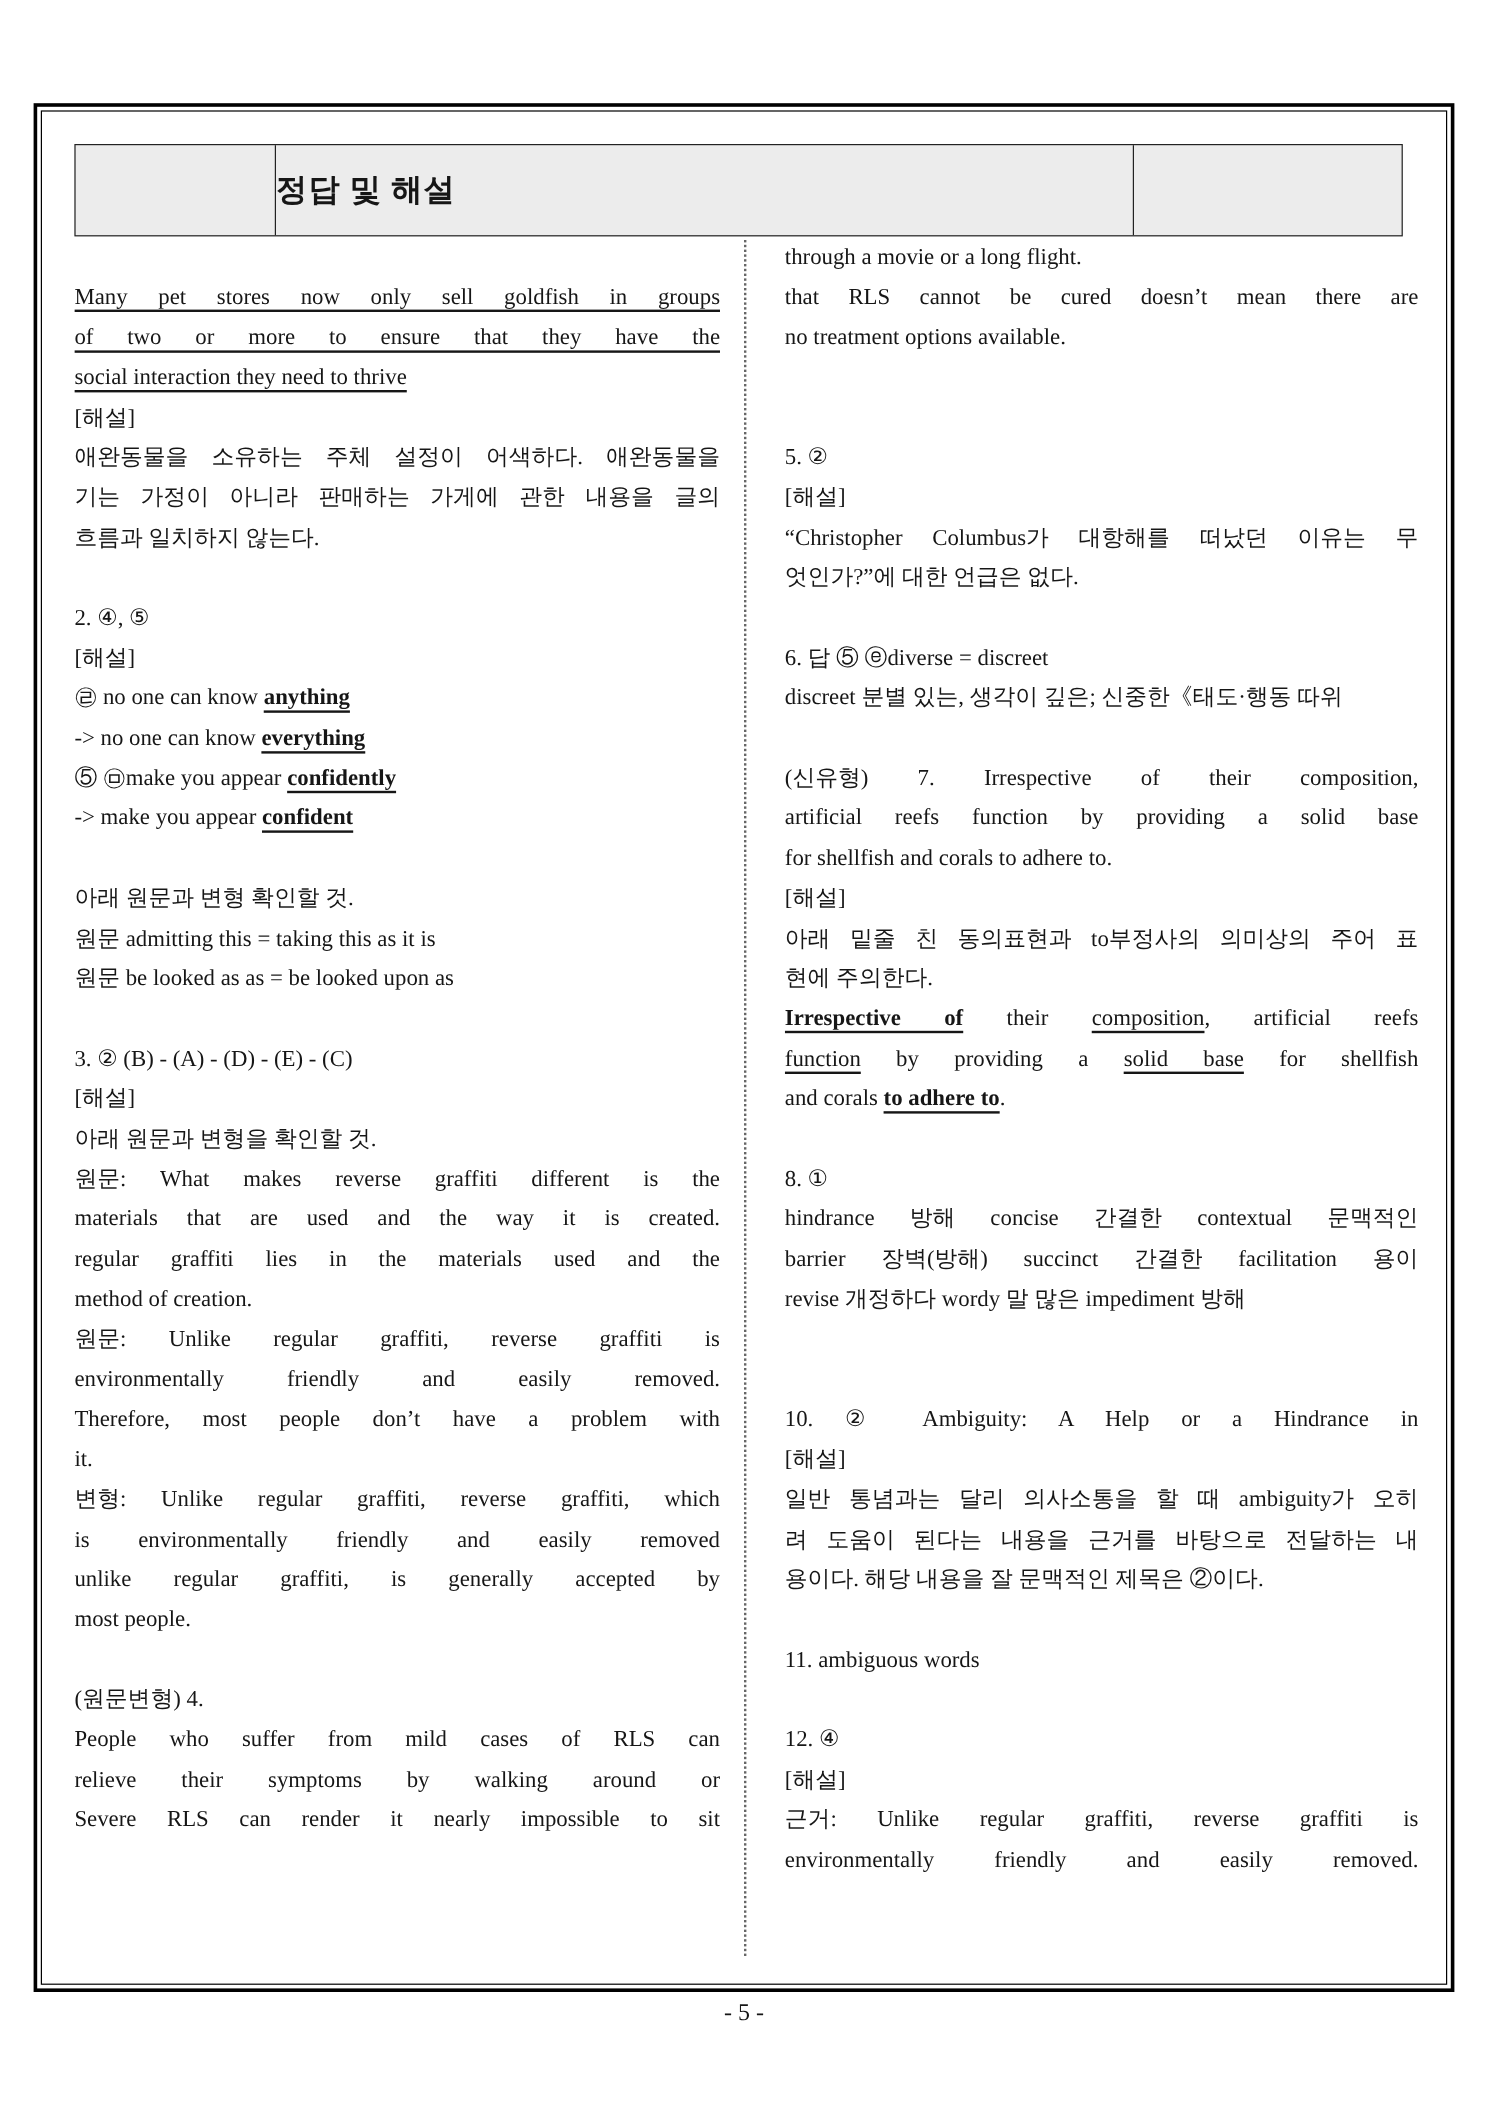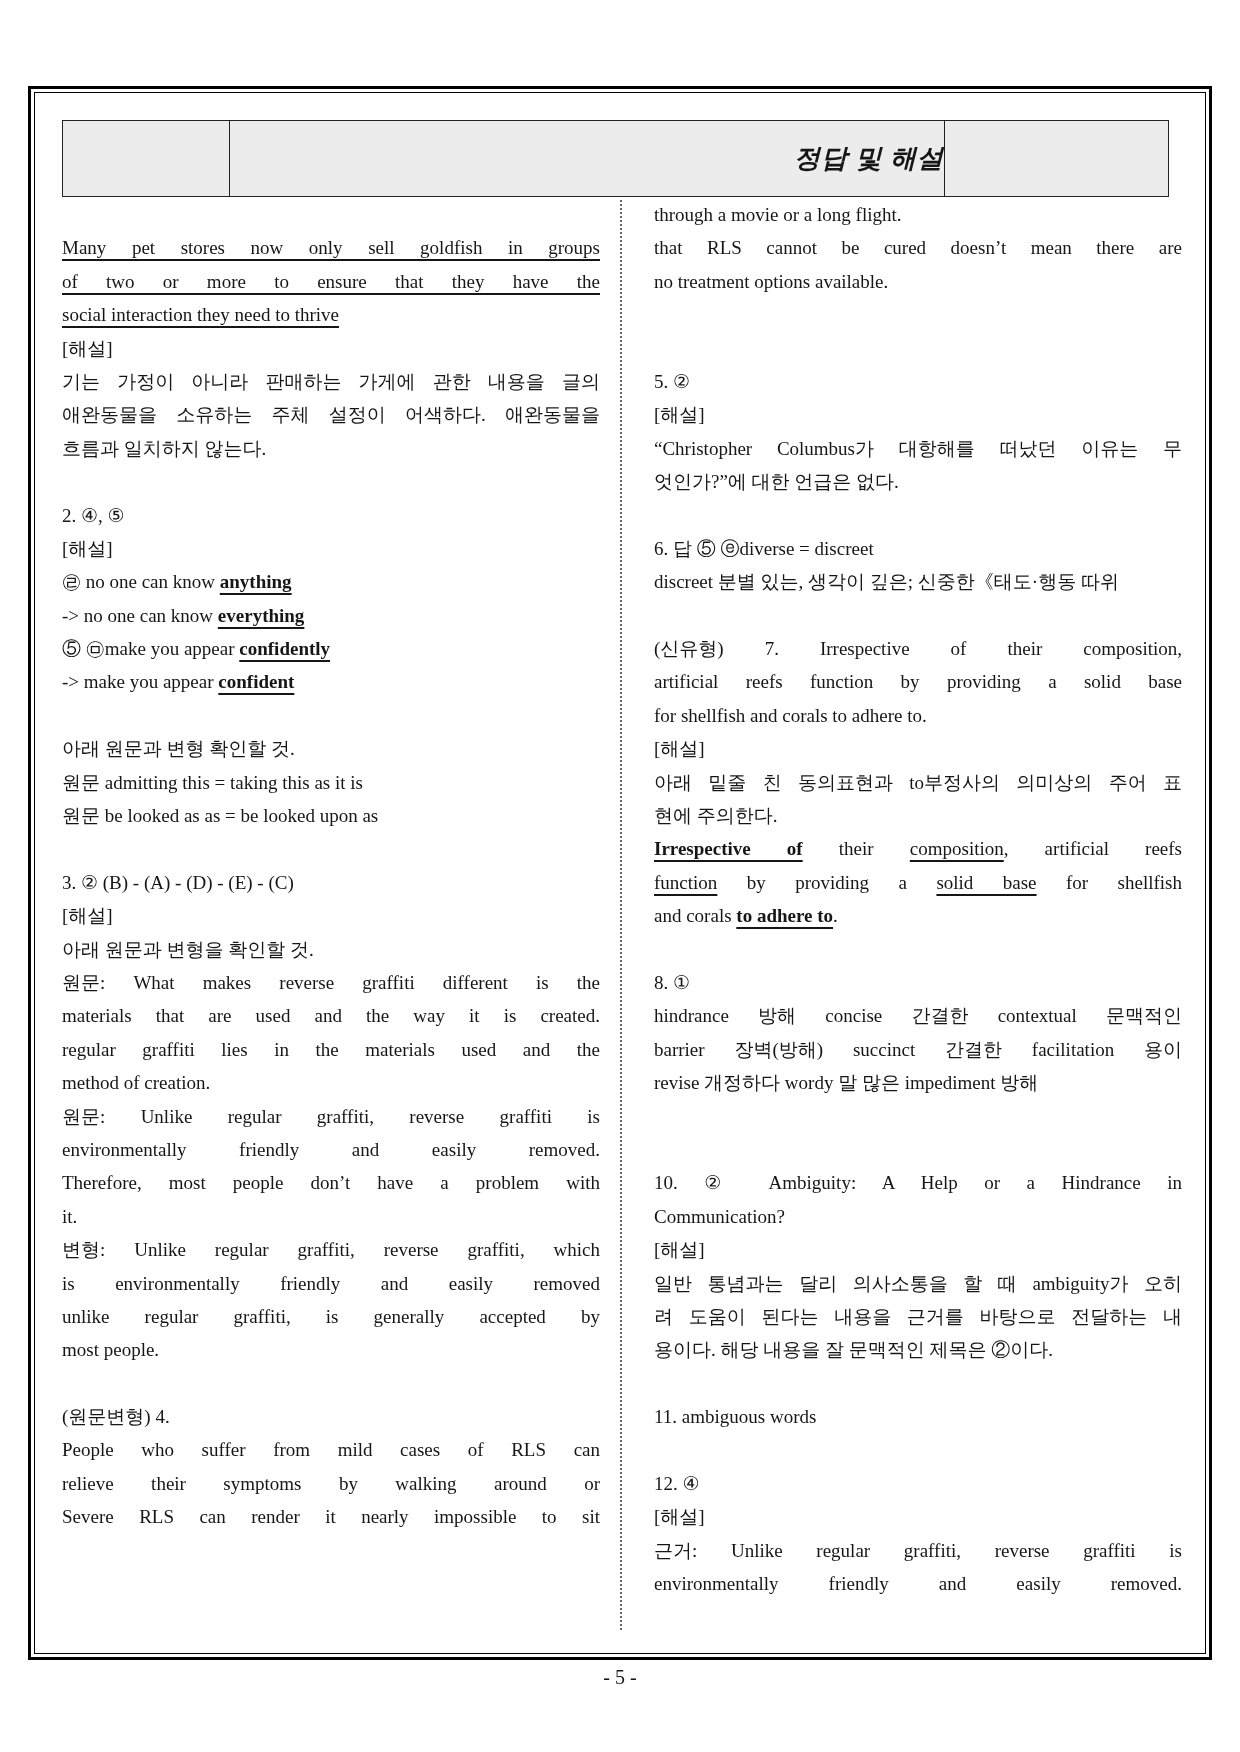--- a/index.html
+++ b/index.html
@@ -16,21 +16,21 @@
     position:absolute;left:3px;top:3px;right:3px;bottom:3px;
     border:1px solid #000;
   }
   
   .header-table{
     position:absolute;left:62px;top:120px;width:1107px;height:77px;
     background:#ececec;border:1px solid #222;box-sizing:border-box;
     display:flex;z-index:2;
   }
   .header-cell-left{width:167px;border-right:1px solid #222;box-sizing:border-box;}
-  .header-cell-center{flex:1;display:flex;align-items:center;justify-content:flex-end;font-style:italic;}
+  .header-cell-center{flex:1;display:flex;align-items:center;justify-content:flex-start;}
   .header-cell-right{width:224px;border-left:1px solid #222;box-sizing:border-box;}
   .header-title{font-size:26px;font-weight:bold;letter-spacing:1px;}
   
   .text-col{position:absolute;top:198px;}
   #col-left{left:62px;width:538px;}
   #col-right{left:641px;width:528px;margin-left:13px;}
   .col-divider{
     position:absolute;left:620px;top:200px;height:1430px;width:0;
     border-left:2px dotted #666;
   }
@@ -62,22 +62,22 @@
 </div>
 
 <div class="col-divider"></div>
 
 <div id="col-left" class="text-col">
     <div class="line">&nbsp;</div>
     <div class="line just"><span class="u">Many pet stores now only sell goldfish in groups</span></div>
     <div class="line just"><span class="u">of two or more to ensure that they have the</span></div>
     <div class="line"><span class="u">social interaction they need to thrive</span></div>
     <div class="line"><span>[해설]</span></div>
+    <div class="line just"><span>애완동물을 소유하는 주체 설정이 어색하다. 애완동물을</span></div>
     <div class="line just"><span>기는 가정이 아니라 판매하는 가게에 관한 내용을 글의</span></div>
-    <div class="line just"><span>애완동물을 소유하는 주체 설정이 어색하다. 애완동물을</span></div>
     <div class="line"><span>흐름과 일치하지 않는다.</span></div>
     <div class="line">&nbsp;</div>
     <div class="line"><span>2. ④, ⑤</span></div>
     <div class="line"><span>[해설]</span></div>
     <div class="line"><span>㉣ no one can know </span><span class="bu">anything</span></div>
     <div class="line"><span>-&gt; no one can know </span><span class="bu">everything</span></div>
     <div class="line"><span>⑤ ㉤make you appear </span><span class="bu">confidently</span></div>
     <div class="line"><span>-&gt; make you appear </span><span class="bu">confident</span></div>
     <div class="line">&nbsp;</div>
     <div class="line"><span>아래 원문과 변형 확인할 것.</span></div>
@@ -129,21 +129,20 @@
     <div class="line just"><span class="u">function</span><span> by providing a </span><span class="u">solid base</span><span> for shellfish</span></div>
     <div class="line"><span>and corals </span><span class="bu">to adhere to</span><span>.</span></div>
     <div class="line">&nbsp;</div>
     <div class="line"><span>8. ①</span></div>
     <div class="line just"><span>hindrance 방해 concise 간결한 contextual 문맥적인</span></div>
     <div class="line just"><span>barrier 장벽(방해) succinct 간결한 facilitation 용이</span></div>
     <div class="line"><span>revise 개정하다 wordy 말 많은 impediment 방해</span></div>
     <div class="line">&nbsp;</div>
     <div class="line">&nbsp;</div>
     <div class="line just"><span>10. ② Ambiguity: A Help or a Hindrance in</span></div>
-    <div class="line"><span>Communication?</span></div>
     <div class="line"><span>[해설]</span></div>
     <div class="line just"><span>일반 통념과는 달리 의사소통을 할 때 ambiguity가 오히</span></div>
     <div class="line just"><span>려 도움이 된다는 내용을 근거를 바탕으로 전달하는 내</span></div>
     <div class="line"><span>용이다. 해당 내용을 잘 문맥적인 제목은 ②이다.</span></div>
     <div class="line">&nbsp;</div>
     <div class="line"><span>11. ambiguous words</span></div>
     <div class="line">&nbsp;</div>
     <div class="line"><span>12. ④</span></div>
     <div class="line"><span>[해설]</span></div>
     <div class="line just"><span>근거: Unlike regular graffiti, reverse graffiti is</span></div>

